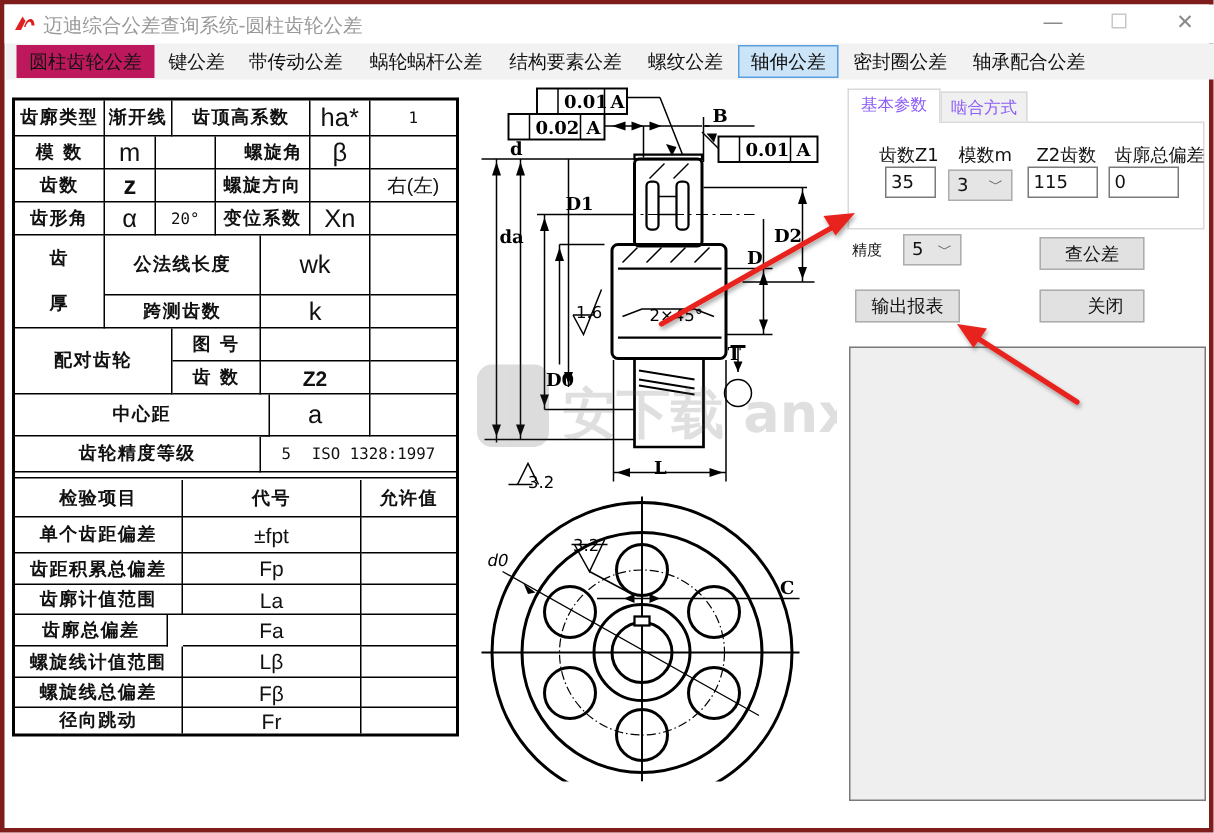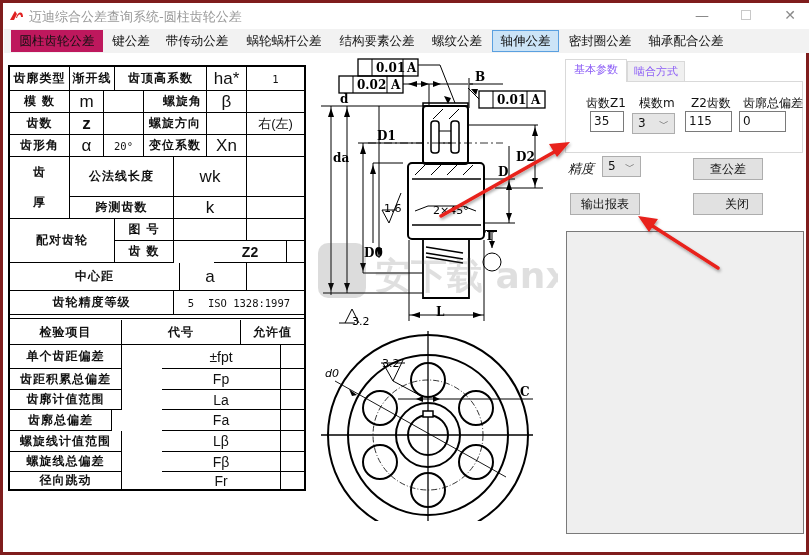--- a/index.html
+++ b/index.html
@@ -17,21 +17,21 @@
   .tabbar { position: absolute; left: 1px; top: 26px; width: 806px; height: 24px; background: #f2f2f2; }
   .tab { position: absolute; top: 1px; height: 22px; font-size: 12.5px; line-height: 22px; color: #111; text-align: center; white-space: nowrap; }
   .tab.active-green { background: #be185d; }
   .tab.active-blue { background: #cce4f7; border: 1px solid #5aa0e0; line-height: 20px; }
 
   .table-area { position: absolute; left: 5px; top: 62px; width: 298px; height: 426px; border: 2px solid #000; background: #fff; }
   .cell { position: absolute; border-right: 1px solid #000; border-bottom: 1px solid #000; font-size: 12px; font-weight: bold; color: #111; display: flex; align-items: center; justify-content: center; text-align: center; font-family: "DejaVu Serif", serif; letter-spacing: 1px; }
   .cell.sym { font-family: "Liberation Sans", sans-serif; font-weight: normal; font-size: 17px; letter-spacing: 0; }
   .cell.small { font-family: "DejaVu Sans Mono", monospace; font-weight: normal; font-size: 10.5px; letter-spacing: 0; }
   .cell.norm { font-family: "Liberation Sans", sans-serif; font-weight: normal; font-size: 13px; letter-spacing: 0; }
-  .cell.code { font-family: "Liberation Sans", sans-serif; font-weight: normal; font-size: 14px; letter-spacing: 0; margin-left: 40px; }
+  .cell.code { font-family: "Liberation Sans", sans-serif; font-weight: normal; font-size: 14px; letter-spacing: 0; }
   .cell.noright { border-right: none; }
   .cell.nobottom { border-bottom: none; }
 
   .drawing { position: absolute; left: 310px; top: 52px; width: 245px; height: 466px; }
 
   .panel { position: absolute; left: 562px; top: 56px; width: 240px; }
   .ptab { position: absolute; top: 0; height: 22px; font-size: 11px; line-height: 20px; text-align: center; color: #8b5cf6; border: 1px solid #d9d9d9; border-bottom: none; background: #f0f0f0; }
   .ptab.active { background: #fff; height: 23px; z-index: 2; border-color: #d9d9d9; }
   .pbody { position: absolute; left: 0; top: 22px; width: 238px; height: 72px; border: 1px solid #d9d9d9; background: #fff; }
   .plabel { position: absolute; top: 36px; font-size: 12px; color: #111; white-space: nowrap; }
@@ -325,21 +325,21 @@
     <span class="plabel" style="left:178px;">齿廓总偏差</span>
 
     <div class="pinput" style="left:25px;width:34px;">35</div>
     <div class="pselect" style="left:67px;top:54px;width:43px;">
       <span>3</span>
       <span class="chev">﹀</span>
     </div>
     <div class="pinput" style="left:120px;width:47px;">115</div>
     <div class="pinput" style="left:174px;width:47px;">0</div>
 
-    <span class="plabel" style="left:3px;top:101px;font-size:13px;font-style:italic;">精度</span>
+    <span class="plabel" style="left:3px;top:101px;font-size:10px;">精度</span>
     <div class="pselect" style="left:37px;top:97px;width:39px;">
       <span>5</span>
       <span class="chev">﹀</span>
     </div>
 
     <div class="btn" style="left:128px;top:99px;width:70px;">查公差</div>
     <div class="btn" style="left:5px;top:134px;width:70px;">输出报表</div>
     <div class="btn" style="left:128px;top:134px;width:70px;padding-left:18px;">关闭</div>
   </div>
 

